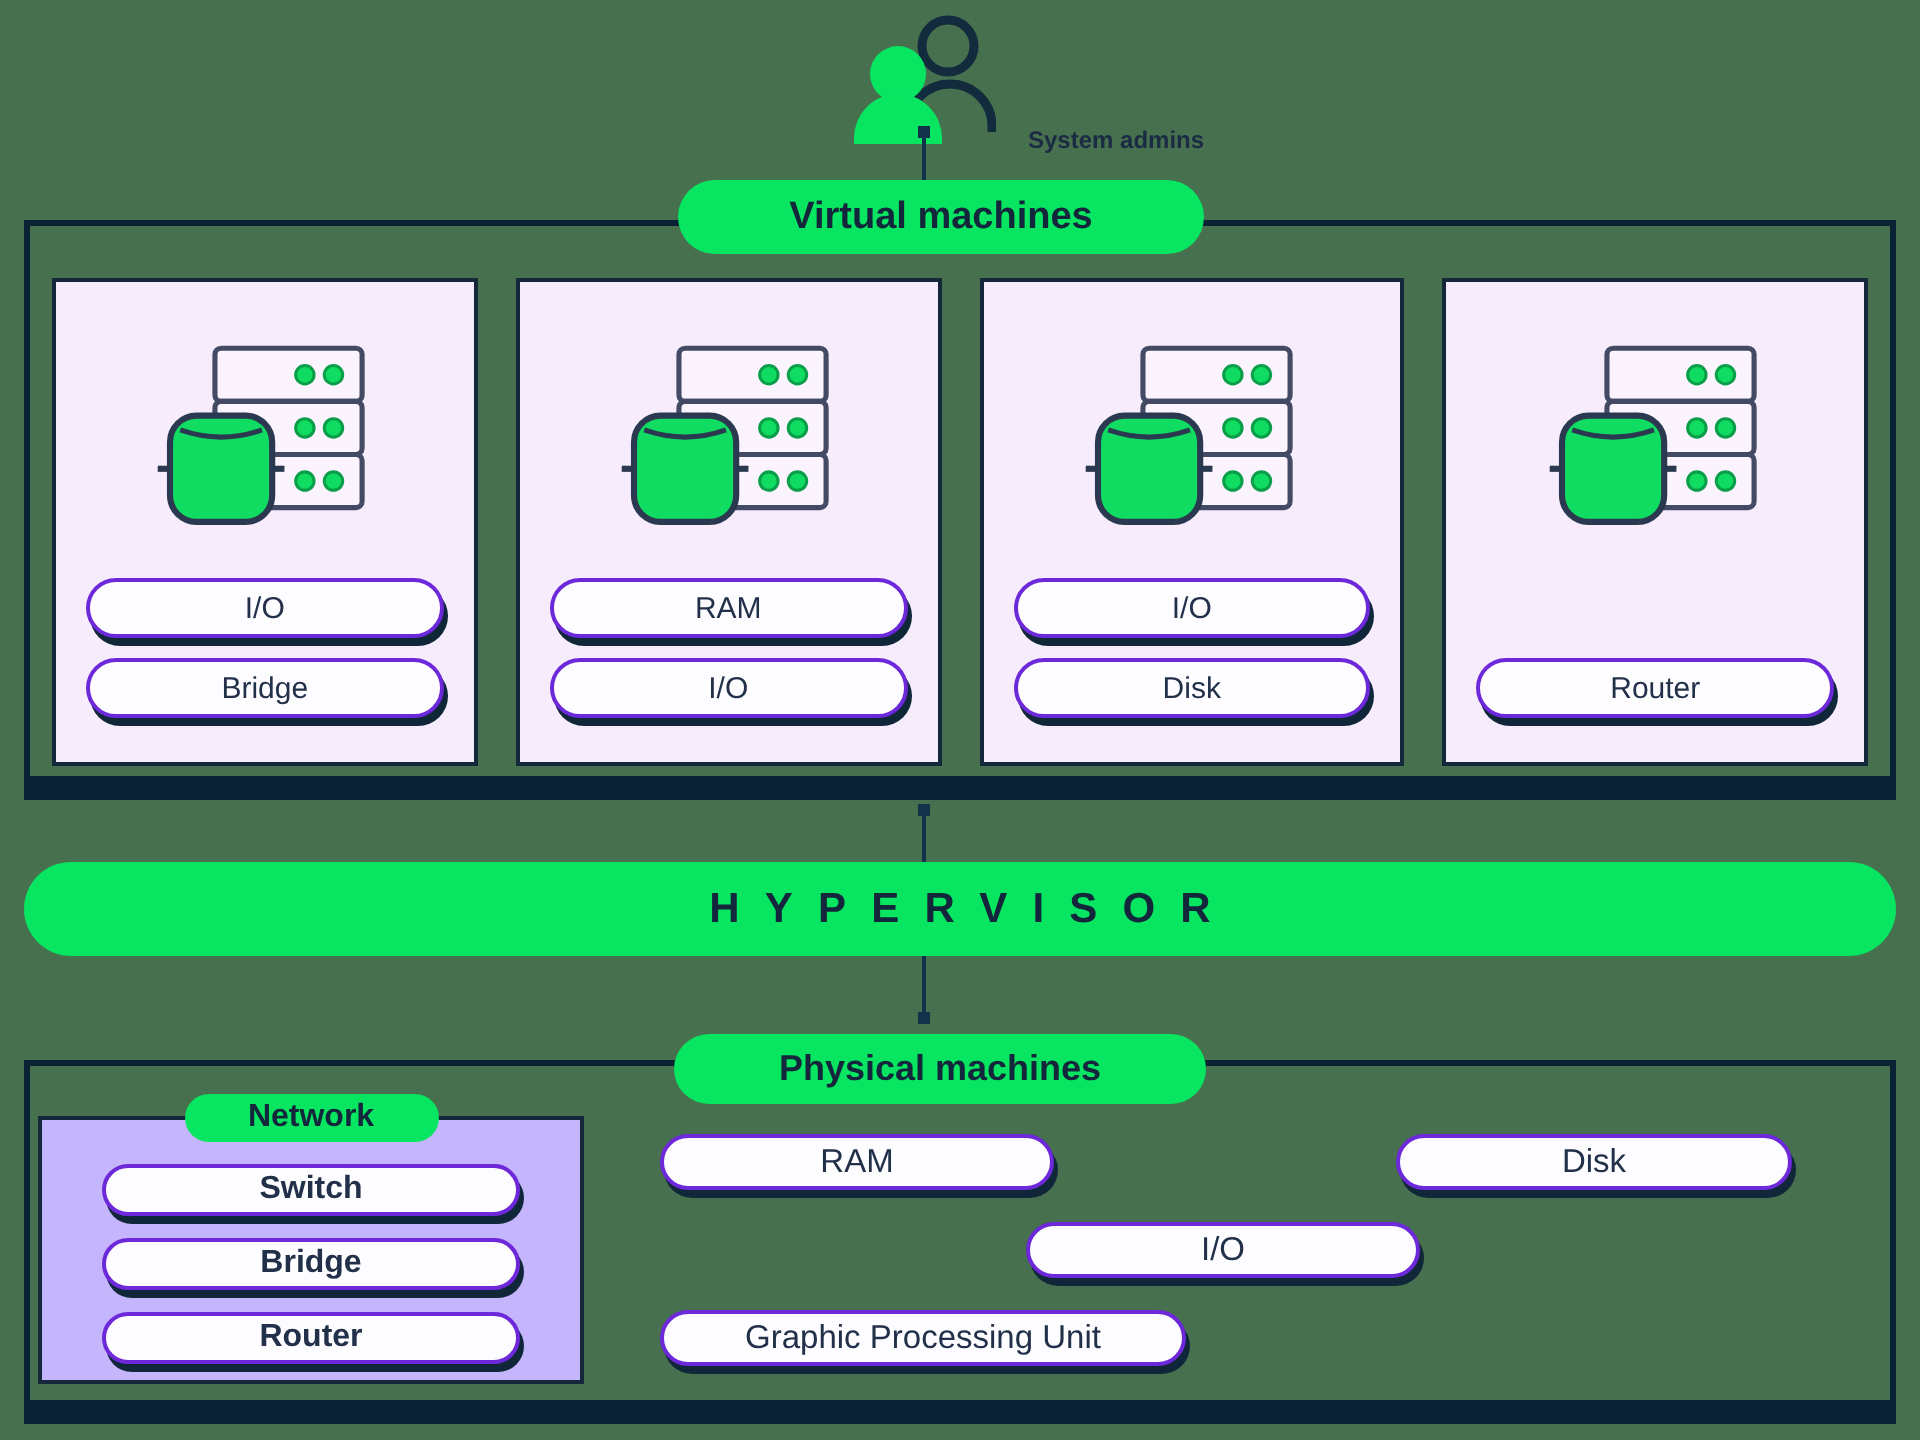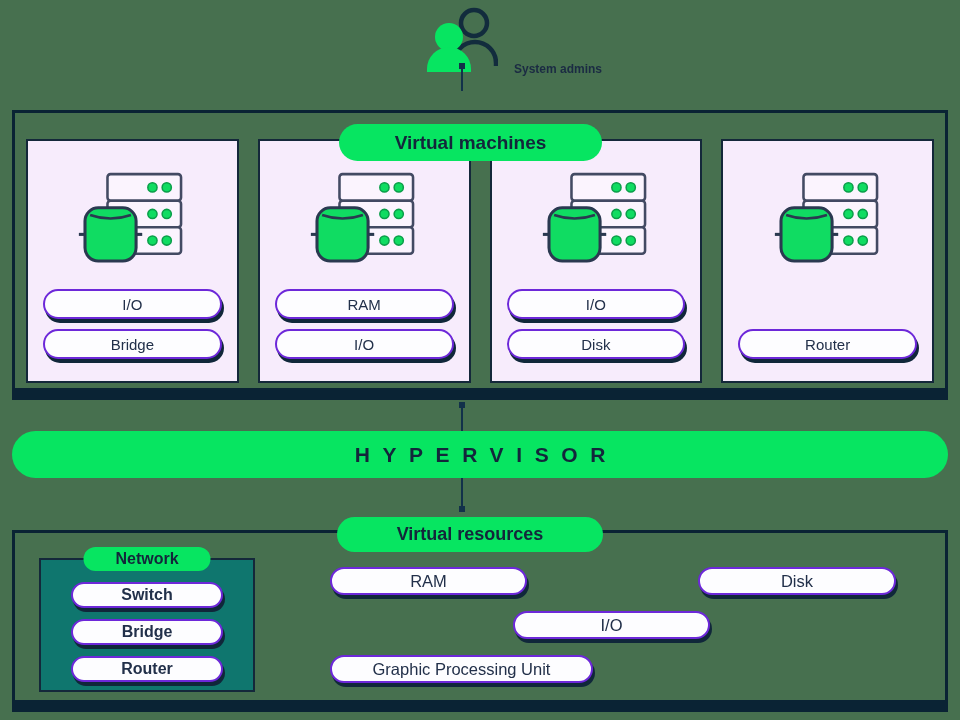--- a/index.html
+++ b/index.html
@@ -30,21 +30,21 @@
   
   .connector{position:absolute;width:2px;background:#12314A;}
   .cap{position:absolute;width:6px;height:6px;background:#12314A;left:-2px;}
   .cap.top{top:0;} .cap.bottom{bottom:0;}
 
   
   .actor{position:absolute;left:424px;top:4px;display:flex;align-items:flex-end;}
   .actor-label{font-size:12px;font-weight:600;color:#1B2B43;margin-left:16px;margin-bottom:2px;}
 
   
-  .vm-label{left:339px;top:90px;width:263px;height:37px;font-size:19px;z-index:3;margin-top:34px;}
+  .vm-label{left:339px;top:90px;width:263px;height:37px;font-size:19px;z-index:3;}
   .vm-container{
     left:12px;top:110px;width:936px;height:290px;
     border:3px solid #0A2334;border-bottom-width:12px;
     display:flex;gap:19px;padding:26px 11px 0 11px;
   }
   .vm-card{
     flex:1;height:244px;background:#F7ECFC;
     border:2.5px solid #14283A;position:relative;
     display:flex;flex-direction:column;align-items:center;
     box-sizing:border-box;
@@ -59,22 +59,22 @@
     letter-spacing:0.6em;padding-left:0.6em;
   }
 
   
   .phys-label{left:337px;top:517px;width:266px;height:35px;font-size:18px;z-index:3;}
   .phys-container{
     left:12px;top:530px;width:936px;height:182px;
     border:3px solid #0A2334;border-bottom-width:12px;
   }
   .network-box{
-    position:absolute;left:24px;top:25px;width:216px;height:134px;
-    background:#0f766e;border:2.5px solid #14283A;box-sizing:border-box;
+    position:absolute;left:4px;top:25px;width:273px;height:134px;
+    background:#c4b5fd;border:2.5px solid #14283A;box-sizing:border-box;
   }
   .network-label{
     position:absolute;left:50%;transform:translateX(-50%);top:-13px;
     width:127px;height:24px;font-size:16px;
   }
   .network-pills{display:flex;flex-direction:column;gap:11px;margin:22px 30px 0 30px;}
   .network-pills .pill-white{height:26px;font-size:16px;font-weight:bold;}
 
   .res-pill{position:absolute;height:28px;font-size:16.5px;}
   .res-ram {left:315px;top:34px;width:197px;}
@@ -214,21 +214,21 @@
 <div class="connector" style="left:461px;top:402px;height:29px;">
     <span class="cap top"></span>
   </div>
 
 <div class="abs pill-green hypervisor">HYPERVISOR</div>
 
 <div class="connector" style="left:461px;top:478px;height:34px;">
     <span class="cap bottom"></span>
   </div>
 
-<div class="abs pill-green phys-label">Virtual resources</div>
+<div class="abs pill-green phys-label">Physical machines</div>
 
 <div class="abs phys-container">
 
   <div class="network-box">
     <div class="pill-green network-label">Network</div>
     <div class="network-pills">
       <div class="pill-white">Switch</div>
       <div class="pill-white">Bridge</div>
       <div class="pill-white">Router</div>
     </div>

